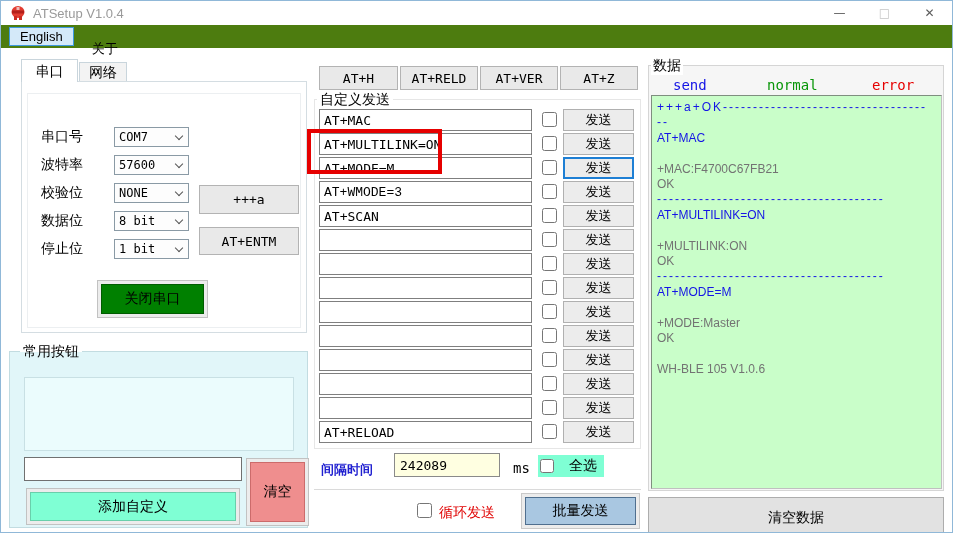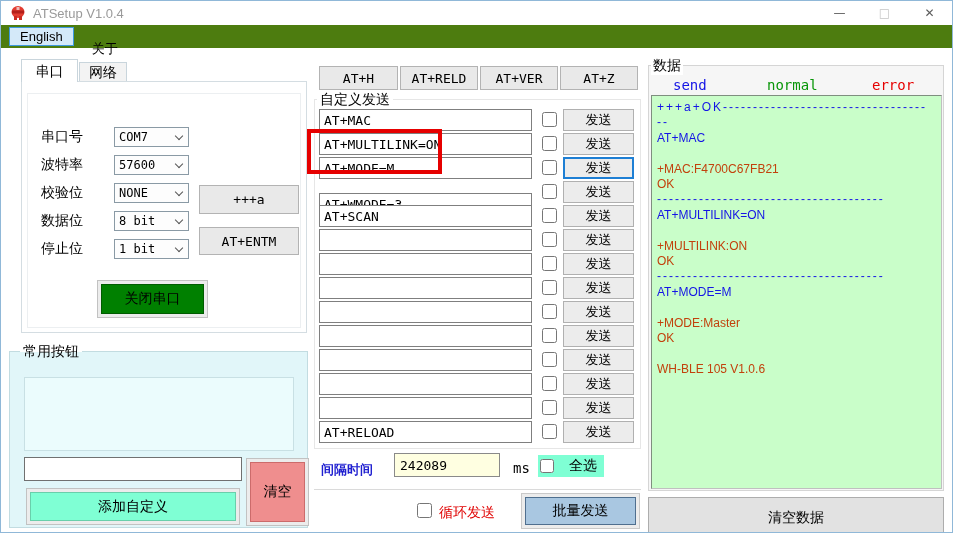--- a/index.html
+++ b/index.html
@@ -64,21 +64,21 @@
   .frame-batch { left:520px; top:492px; width:119px; height:36px; border:1px solid #c9c9c9; }
   .btn-batch { width:100%; height:100%; background:#a9c7e1; border:1px solid #4f6f8f; font-size:14px; }
   
   .data-title { position:absolute; left:650px; top:56px; font-size:14px; background:#fff; padding:0 2px; z-index:2; }
   .group-data { position:absolute; left:647px; top:64px; width:296px; height:426px; background:#f6f6f6; border:1px solid #d5d5d5; }
   .legend-item { position:absolute; top:76px; font-size:14px; font-family:"DejaVu Sans Mono", monospace; }
   .terminal { position:absolute; left:650px; top:94px; width:291px; height:394px; background:#c9fec9;
     border-top:1px solid #7f8f7f; border-left:1px solid #7f8f7f; border-right:1px solid #c0c0c0; border-bottom:1px solid #c0c0c0;
     padding:4px 5px; font-size:12px; line-height:15.4px; overflow:hidden; white-space:pre; }
   .tline.send { color:#1414e6; }
-  .tline.normal { color:#c2410c; }
+  .tline.normal { color:#737373; }
   .tline.dash { letter-spacing:2px; }
   .btn-cleardata { position:absolute; left:647px; top:496px; width:296px; height:42px; background:#e2e2e2; border:1px solid #adadad; font-size:14px; }
 </style>
 </head>
 <body>
 
 <div class="window">
 
   <div class="titlebar">
     <svg class="app-icon" viewBox="0 0 16 16">
@@ -150,21 +150,21 @@
   <div id="custom-rows">
       <input class="cmd-input" value="AT+MAC" style="top: 108px;">
       <input type="checkbox" class="cmd-check" style="top: 111px;">
       <button class="send-btn" style="top: 108px;">发送</button>
       <input class="cmd-input" value="AT+MULTILINK=ON" style="top: 132px;">
       <input type="checkbox" class="cmd-check" style="top: 135px;">
       <button class="send-btn" style="top: 132px;">发送</button>
       <input class="cmd-input" value="AT+MODE=M" style="top: 156px;">
       <input type="checkbox" class="cmd-check" style="top: 159px;">
       <button class="send-btn focused" style="top: 156px;">发送</button>
-      <input class="cmd-input" value="AT+WMODE=3" style="top: 192px;">
+      <input class="cmd-input" value="AT+WMODE=3" style="top: 180px; font-family: Liberation Mono, monospace;">
       <input type="checkbox" class="cmd-check" style="top: 183px;">
       <button class="send-btn" style="top: 180px;">发送</button>
       <input class="cmd-input" value="AT+SCAN" style="top: 204px;">
       <input type="checkbox" class="cmd-check" style="top: 207px;">
       <button class="send-btn" style="top: 204px;">发送</button>
       <input class="cmd-input" value="" style="top: 228px;">
       <input type="checkbox" class="cmd-check" style="top: 231px;">
       <button class="send-btn" style="top: 228px;">发送</button>
       <input class="cmd-input" value="" style="top: 252px;">
       <input type="checkbox" class="cmd-check" style="top: 255px;">

